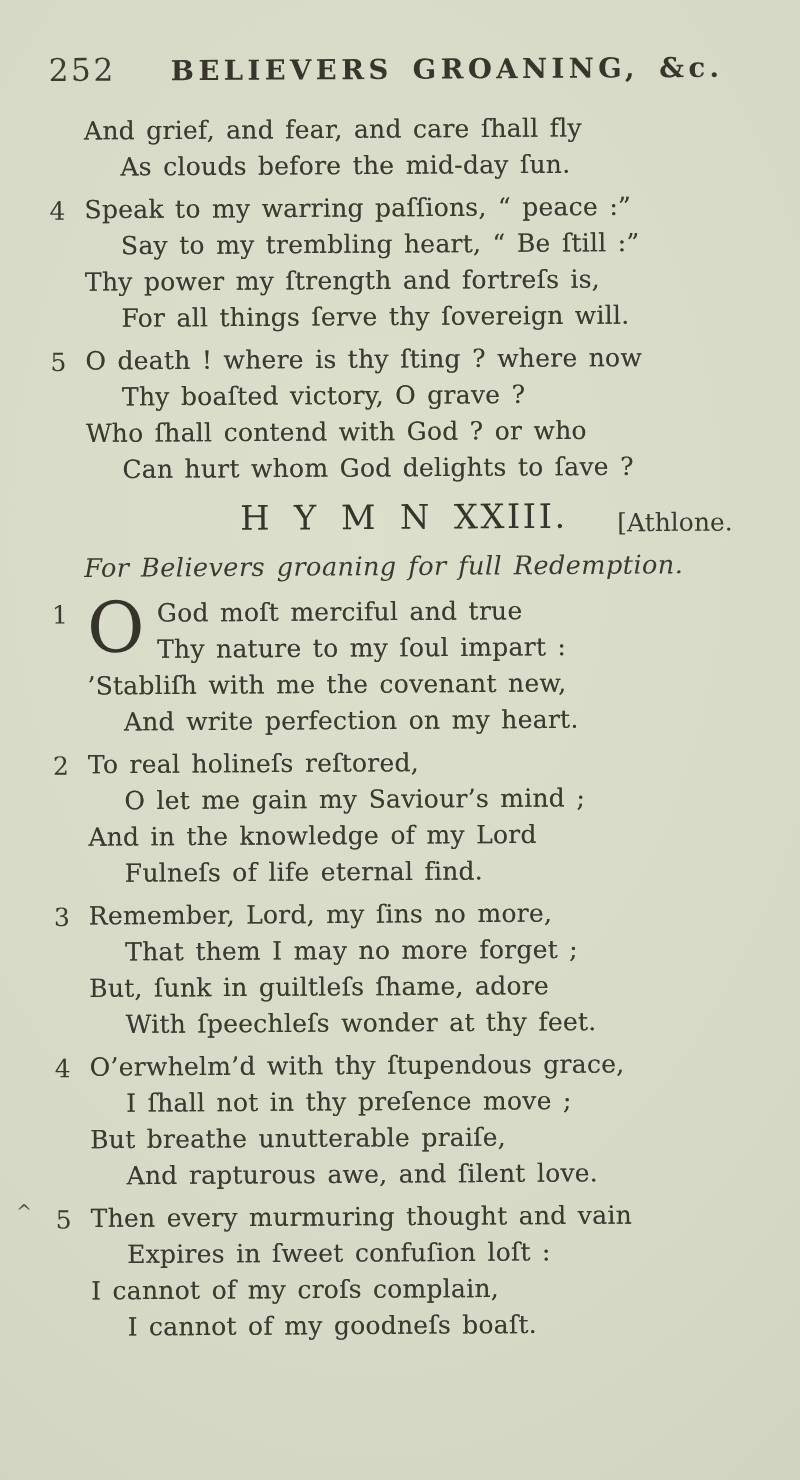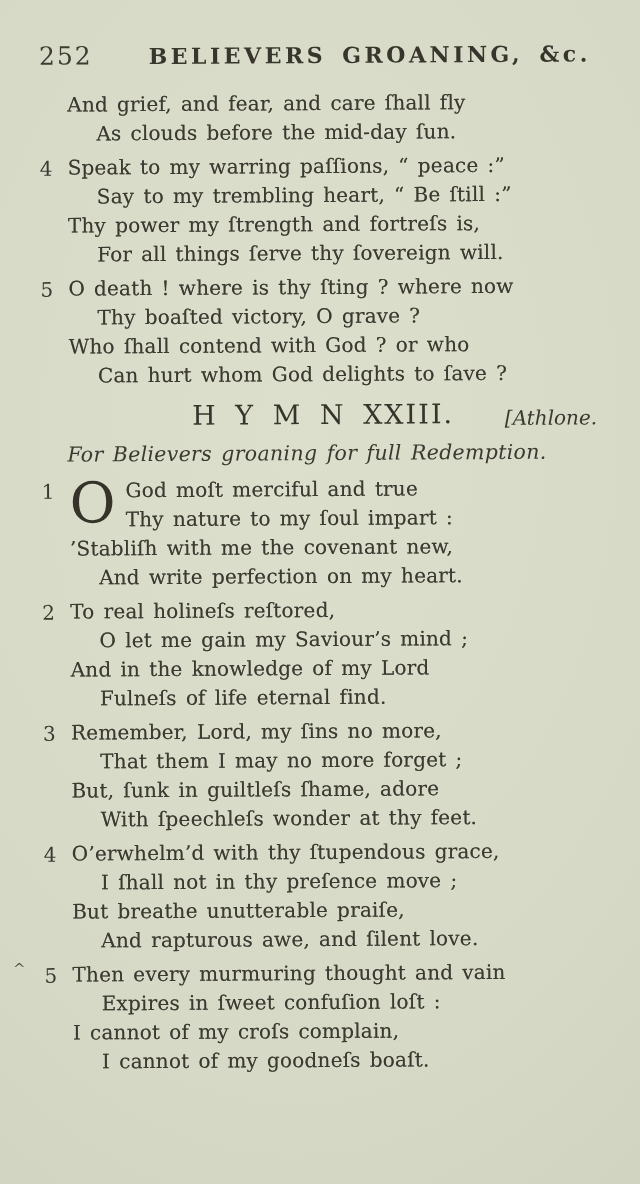--- a/index.html
+++ b/index.html
@@ -22,21 +22,21 @@
     transform: rotate(-0.35deg);
   }
   .page-header {
     display: flex;
     align-items: baseline;
     margin: 2px 0 20px 0;
   }
   .page-number {
     font-size: 25px;
     letter-spacing: 2px;
-    margin-right: 56px;
+    margin-right: 44px;
     color: #3e3c32;
   }
   .running-title {
     font-size: 22px;
     font-weight: bold;
     letter-spacing: 3.5px;
     word-spacing: 5px;
     color: #38362c;
   }
   .stanza {
@@ -73,22 +73,21 @@
     height: 38px;
   }
   .hymn-heading {
     font-size: 27px;
     letter-spacing: 2px;
     word-spacing: 7px;
     color: #36342b;
   }
   .tune-note {
     position: absolute;
-    right: 8px; top: 8px;
-    font-style: italic;
+    right: 19px; top: 8px;
     font-size: 20px;
   }
   .hymn-subtitle {
     font-style: italic;
     font-size: 20.5px;
     letter-spacing: 0.3px;
     word-spacing: 2.5px;
     margin: 0 0 10px 26px;
   }
   .margin-mark {

